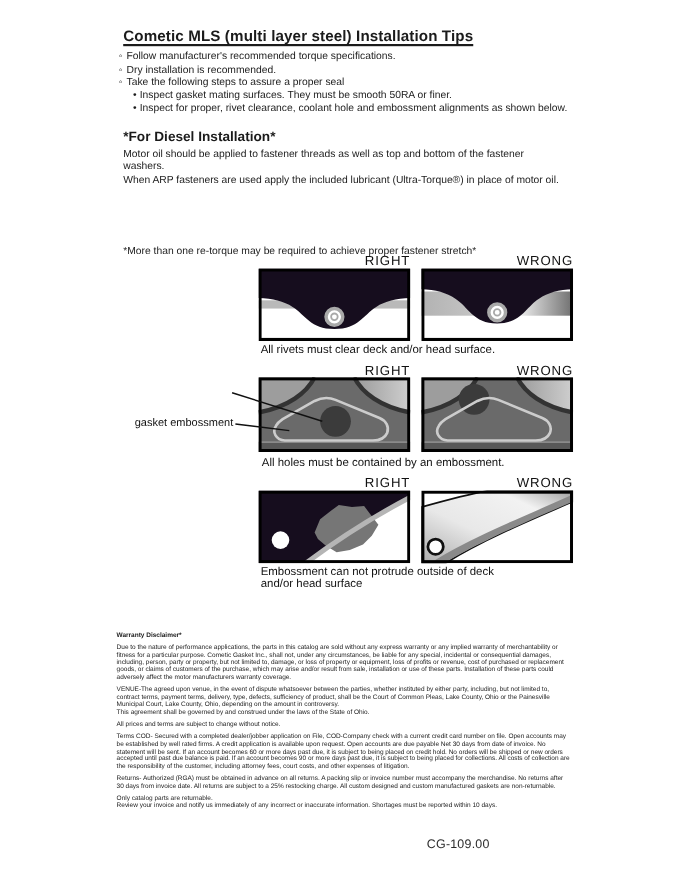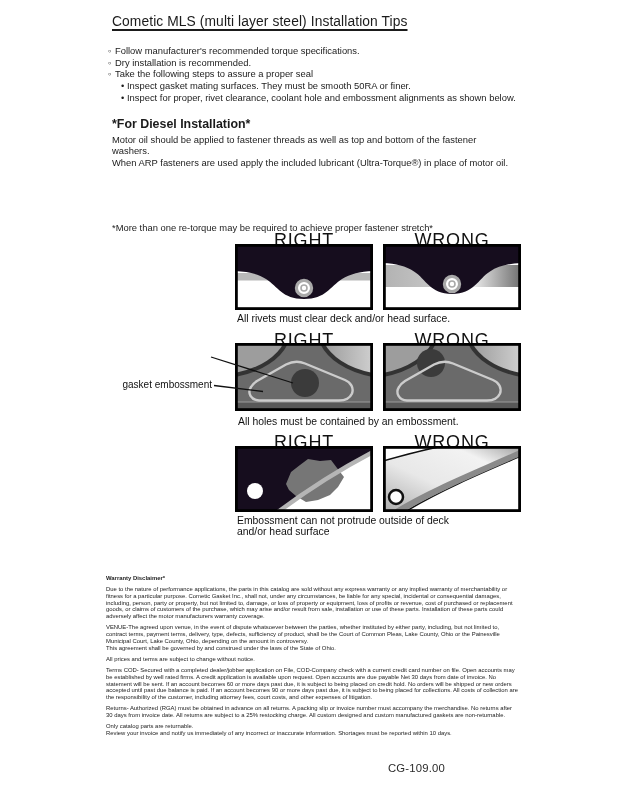--- a/index.html
+++ b/index.html
@@ -3,36 +3,36 @@
 <meta charset="utf-8">
 <style>
   html,body { margin:0; padding:0; background:#fff; }
   .page {
     position:relative; width:618px; height:800px; background:#ffffff;
     font-family:"Liberation Sans","DejaVu Sans",sans-serif; color:#1b1b1b;
     overflow:hidden;
   }
 
   .title {
-    position:absolute; left:112px; top:14px; margin:0;
-    font-size:13.8px; font-weight:normal; letter-spacing:0.1px;
+    position:absolute; left:112px; top:25px; margin:0;
+    font-size:13.8px; font-weight:bold; letter-spacing:0.1px;
     text-decoration:underline; text-decoration-thickness:1.6px; text-underline-offset:3px;
   }
 
   .tips { position:absolute; left:108px; top:45px; width:432px; font-size:9.4px; line-height:11.7px; }
   .tips .row { display:flex; }
   .tips .m  { flex:none; width:7px; }
   .tips .sub { margin-left:13px; }
   .tips .sub .m { width:6px; }
 
   .diesel-h { position:absolute; left:112px; top:117px; margin:0; font-size:12.4px; font-weight:bold; }
   .body { position:absolute; left:112px; width:400px; margin:0; font-size:9.4px; line-height:11.4px; white-space:pre-line; }
   .p1 { top:134px; } .p2 { top:165px; } .p3 { top:222px; }
 
-  .dg-label { position:absolute; width:138px; text-align:center; font-size:18px; letter-spacing:0.8px; color:#111; }
+  .dg-label { position:absolute; width:138px; text-align:right; font-size:12px; letter-spacing:0.8px; color:#111; }
   .panel { position:absolute; width:138px; }
   .panel svg { display:block; width:138px; }
 
   .cap { position:absolute; font-size:10.4px; line-height:11px; color:#111; white-space:pre-line; }
 
   .callout { position:absolute; text-align:right; font-size:10px; line-height:10.6px; white-space:pre-line; color:#111; }
   .co1 { left:69px; top:343px; width:140px; }
   .co2 { left:69px; top:380px; width:143px; }
 
   .overlay { position:absolute; left:0; top:0; width:618px; height:800px; pointer-events:none; z-index:5; }

